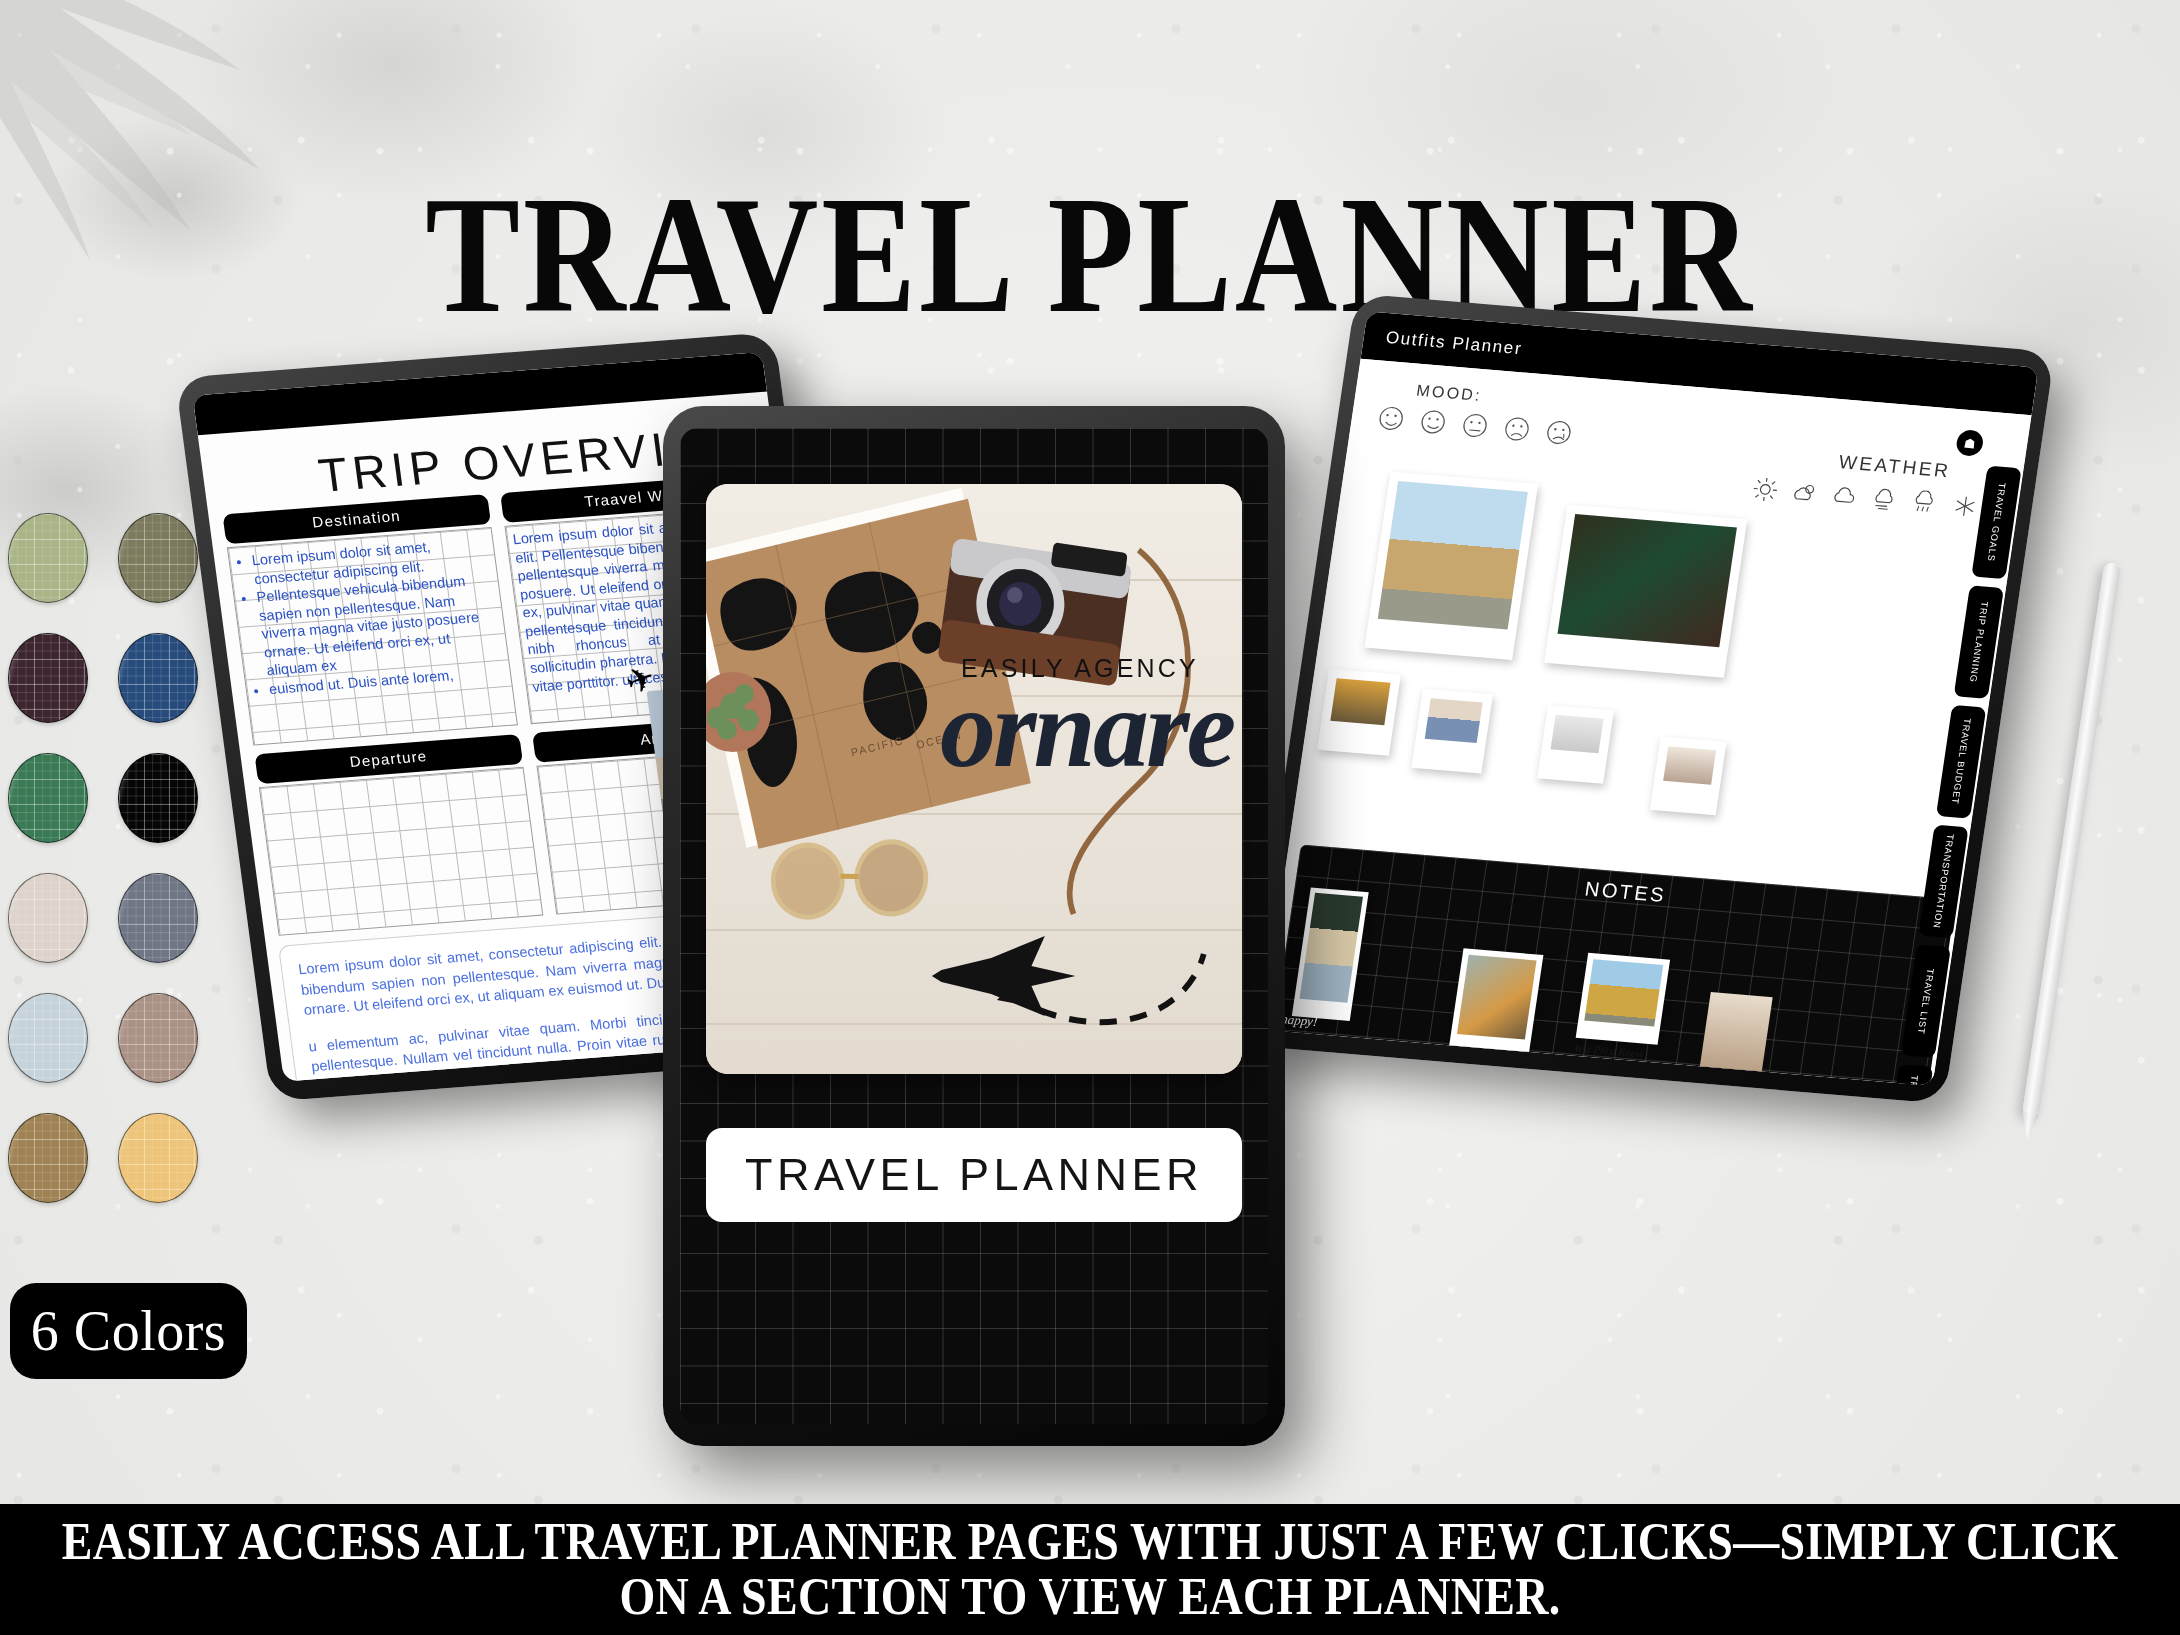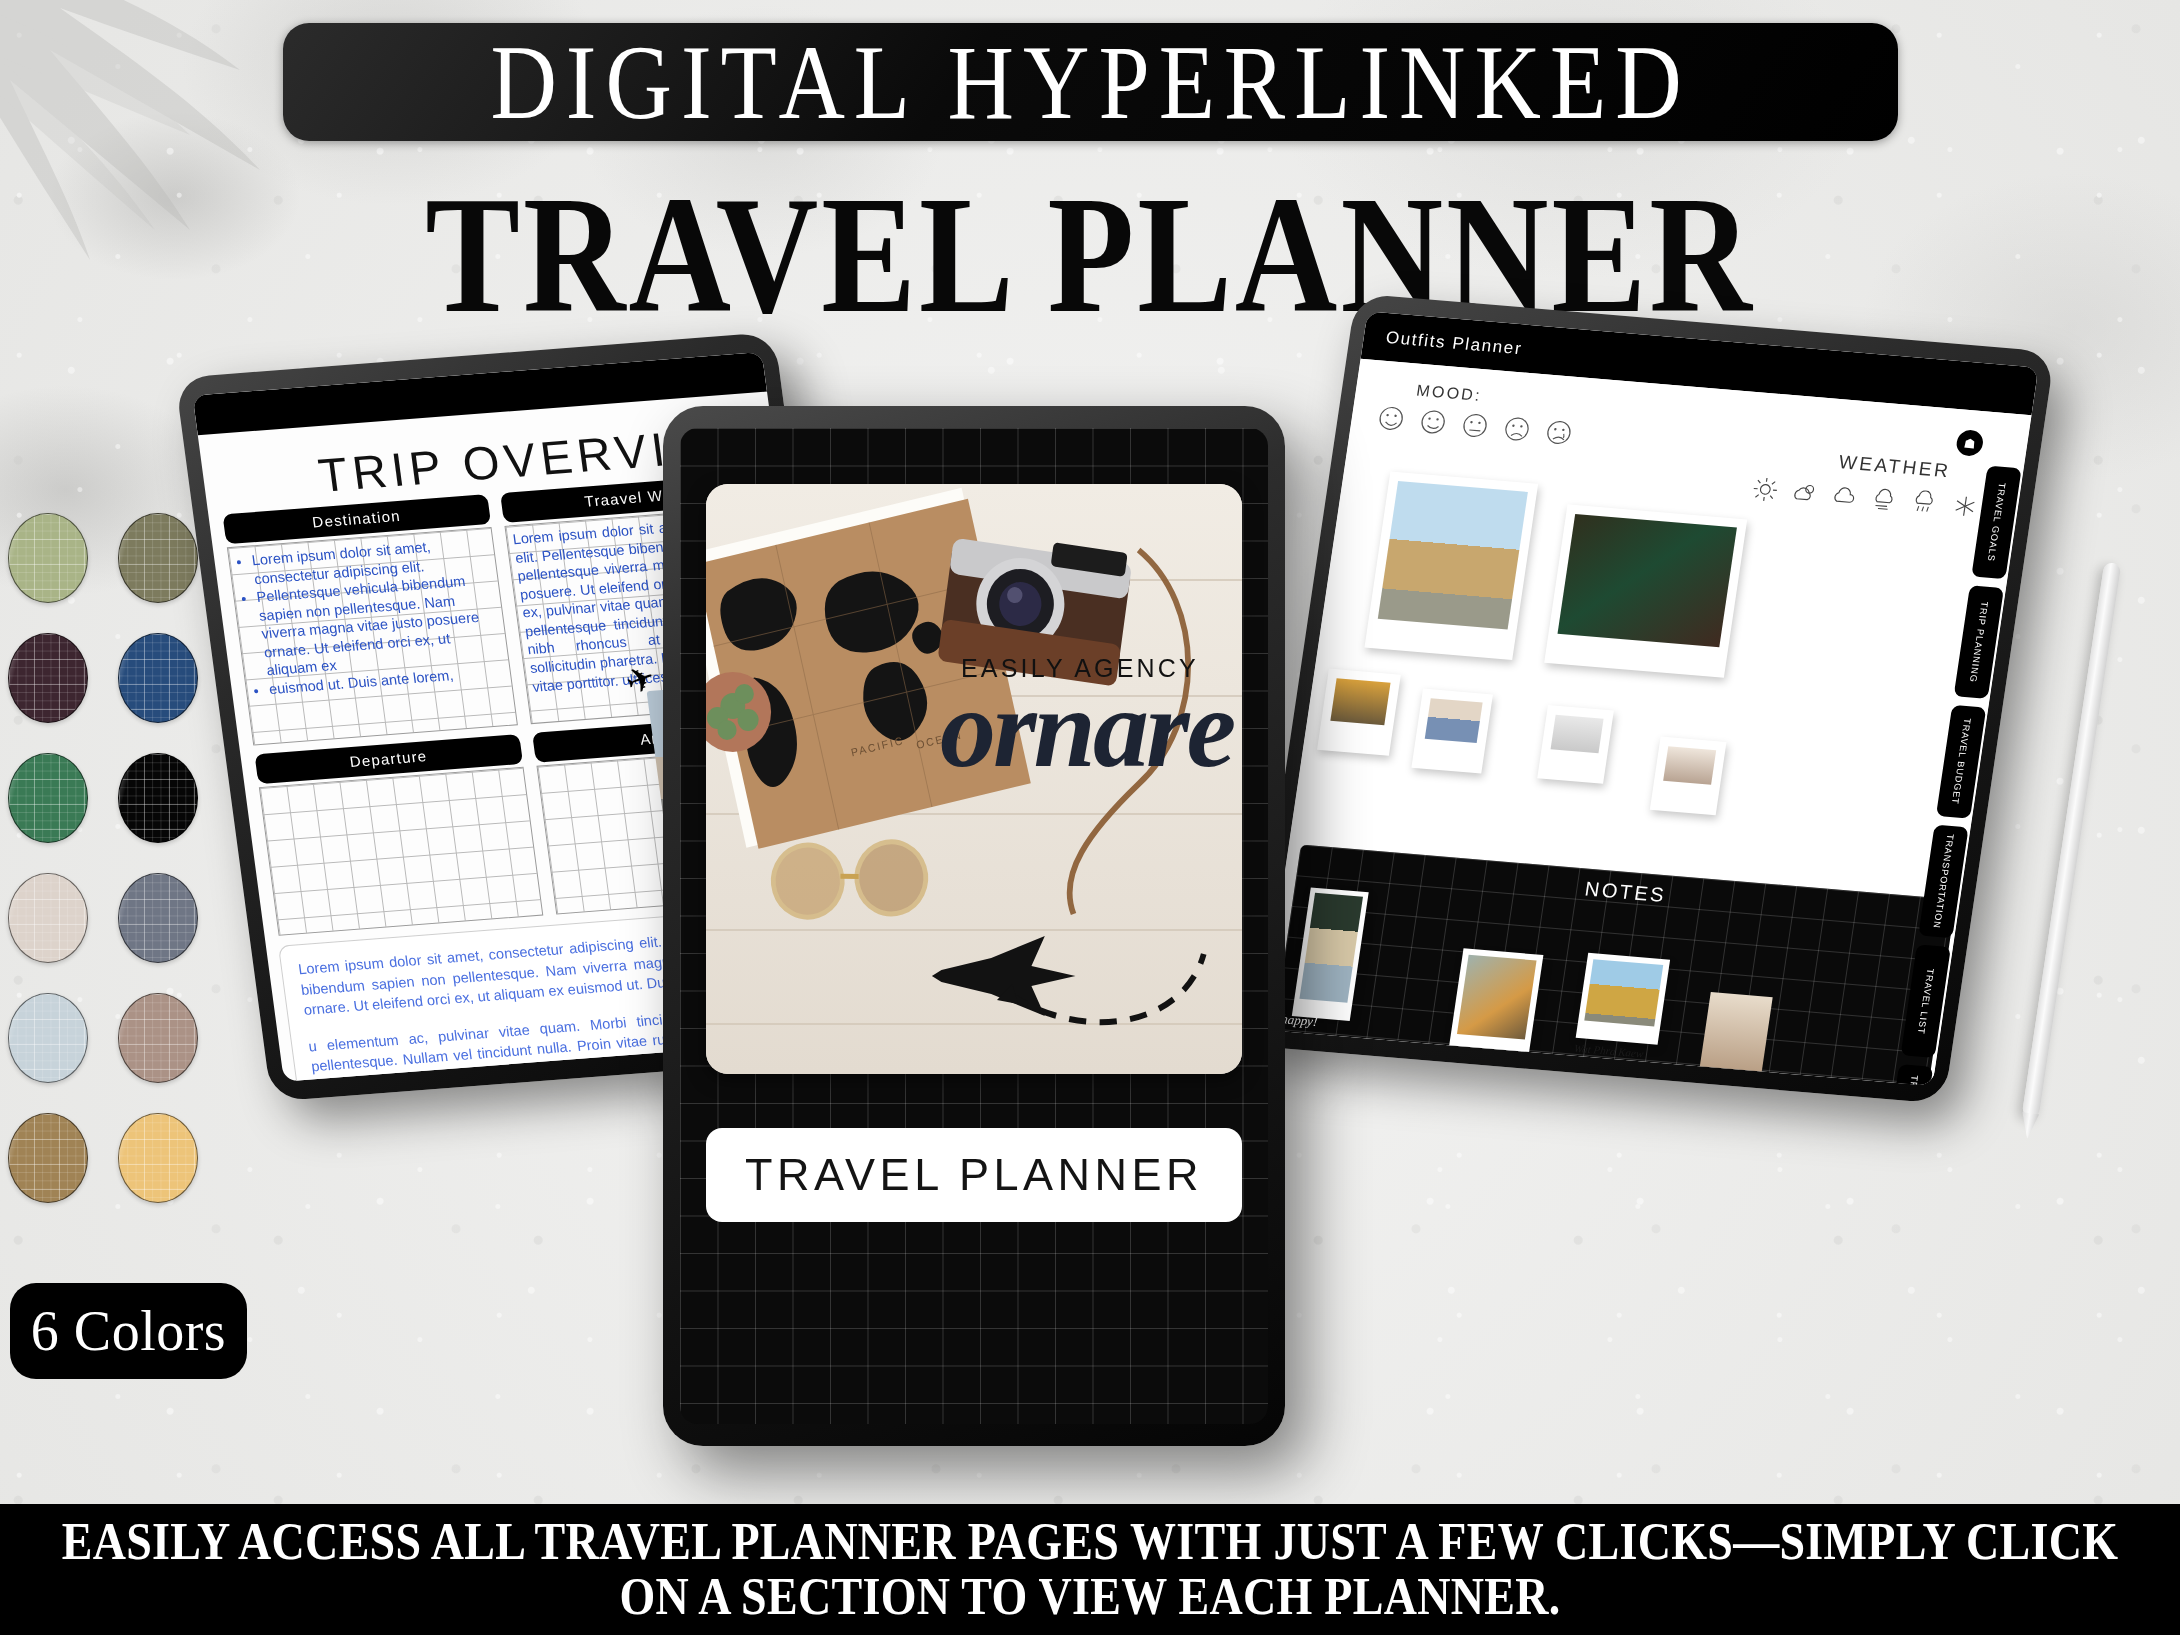--- a/index.html
+++ b/index.html
@@ -278,23 +278,20 @@
 <div id="stage">
   <div id="noise"></div>
 
   <svg id="palm" viewBox="0 0 520 420">
     <g fill="#b8b8b6" opacity=".75">
       <path d="M10 0 C110 40 210 70 300 140 C240 120 180 100 120 78 C190 128 260 175 320 240 C250 200 180 160 110 120 C160 180 210 235 250 300 C190 250 130 200 70 150 C100 215 130 270 150 330 C105 260 60 190 20 120 Z"></path>
       <path d="M0 60 C90 95 180 135 250 205 C185 178 120 150 55 125 C115 180 170 235 215 300 C150 245 90 190 30 140 Z" opacity=".6"></path>
     </g>
   </svg>
 
-  <div class="pill-top">
-    <span>DIGITAL  HYPERLINKED</span>
-  </div>
   <div class="title-main">TRAVEL PLANNER</div>
 
   <div id="swatches">
       <div class="srow">
         <div class="sw" style="background: rgb(169, 180, 135);"></div>
         <div class="sw" style="background: rgb(125, 123, 94);"></div>
       </div>
       <div class="srow">
         <div class="sw" style="background: rgb(61, 38, 48);"></div>
         <div class="sw" style="background: rgb(39, 76, 124);"></div>

